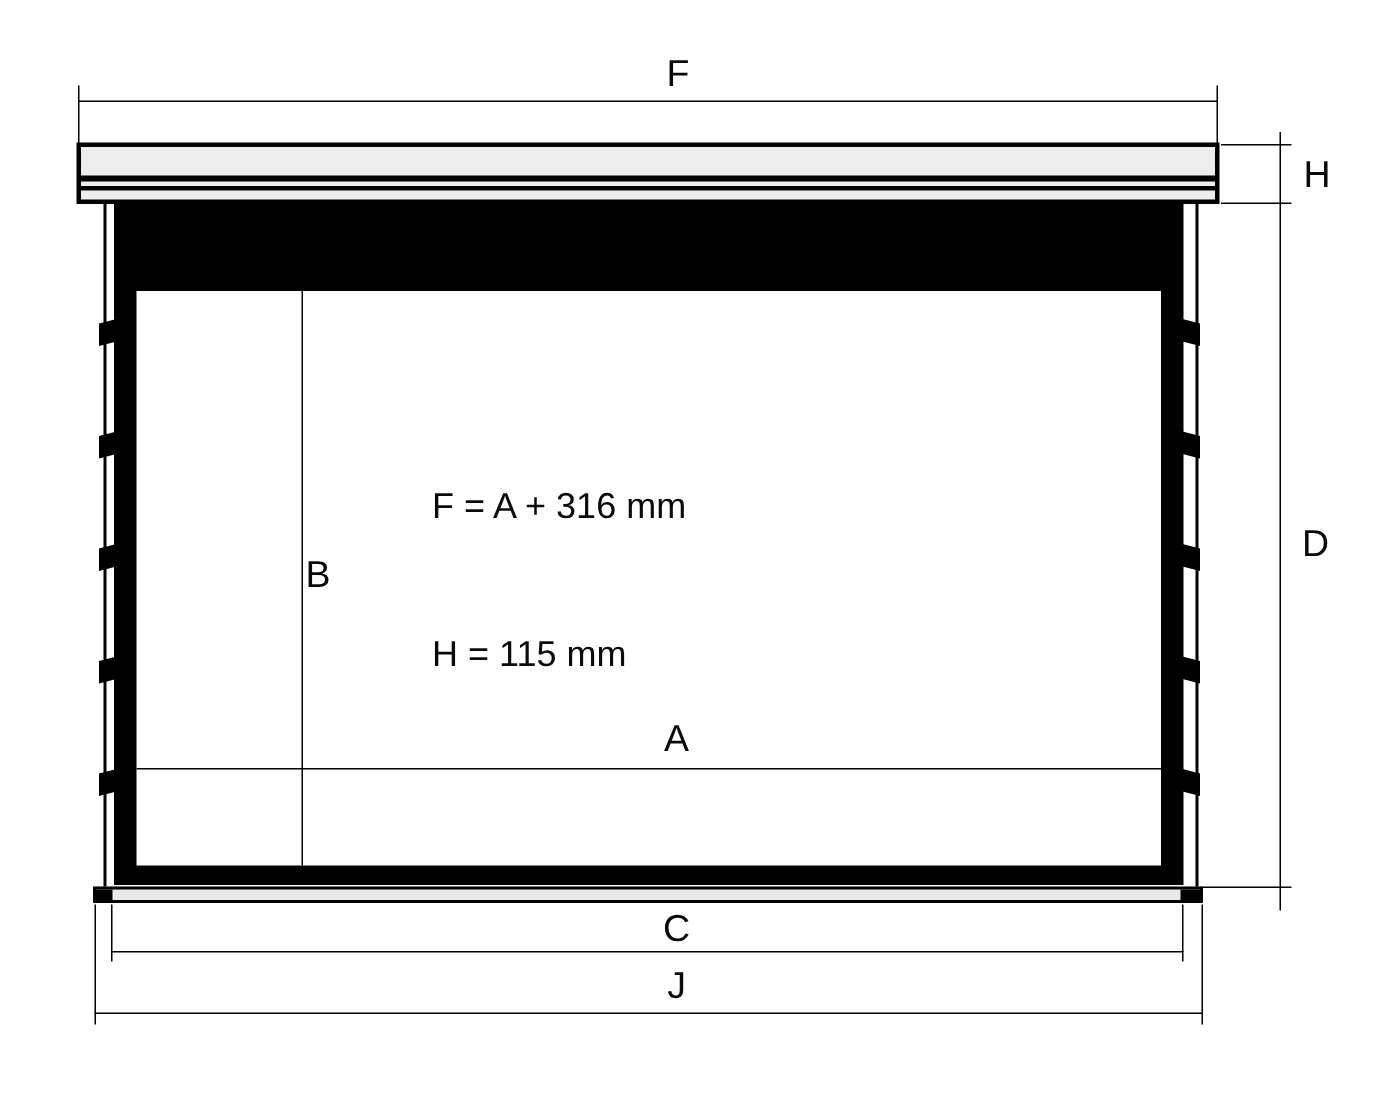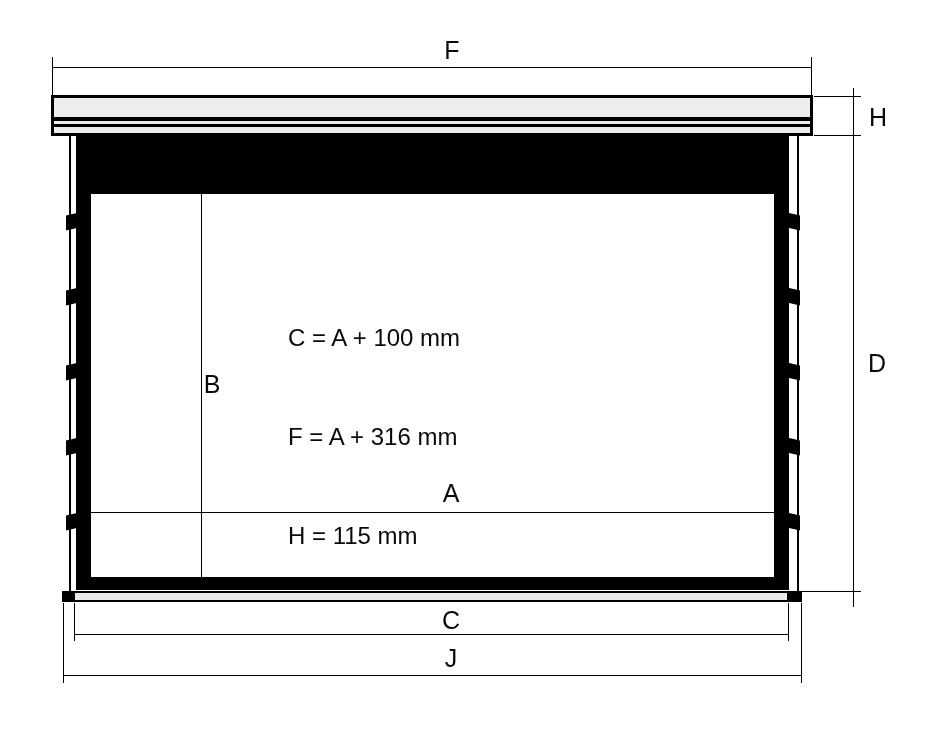--- a/index.html
+++ b/index.html
@@ -142,21 +142,20 @@
     <div class="viewing-area"></div>
   </div>
 
   <div class="vline" style="left:201px; top:194px; height:383px;"></div>
   <div class="dimlabel" style="left:212px; top:384px;">B</div>
 
   <div class="hline" style="left:91px; top:512px; width:683px;"></div>
   <div class="dimlabel" style="left:451px; top:493px;">A</div>
 
   <div class="formulas">
-    <span class="formula-line">C = A + 100 mm</span>
     <span class="formula-line">F = A + 316 mm</span>
     <span class="formula-line">H = 115 mm</span>
     
   </div>
 
   <div class="slat">
     <div class="slat-cap slat-cap-left"></div>
     <div class="slat-cap slat-cap-right"></div>
   </div>
 

